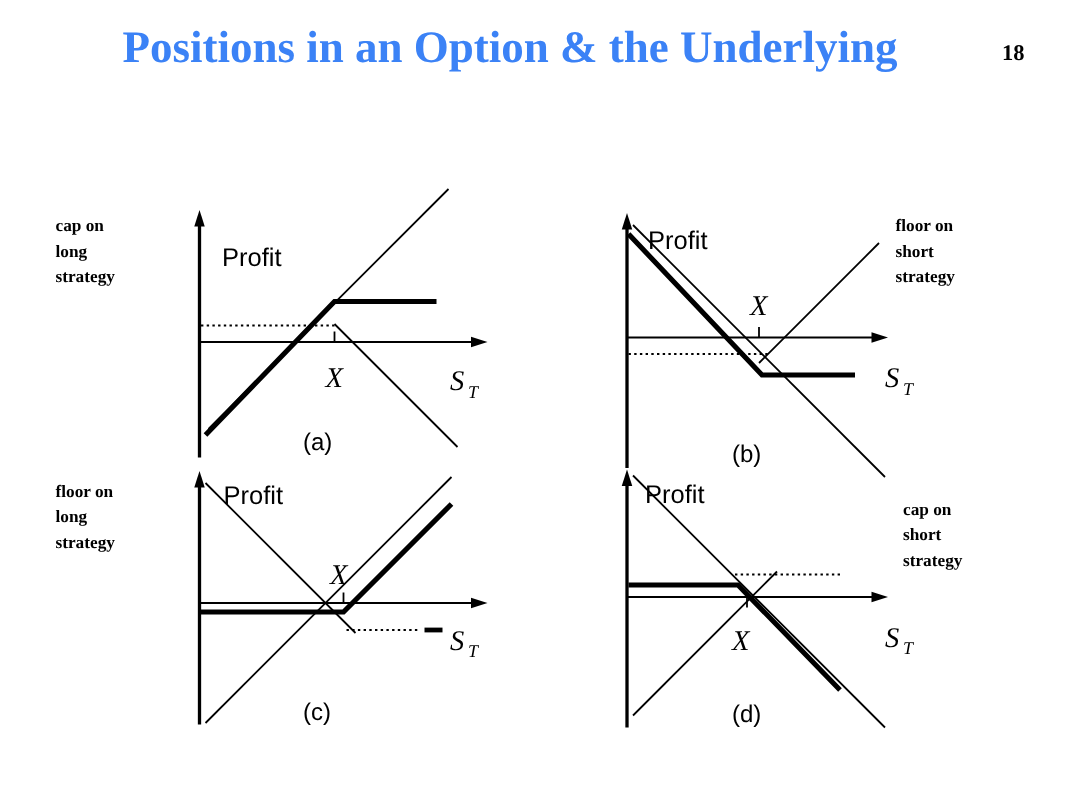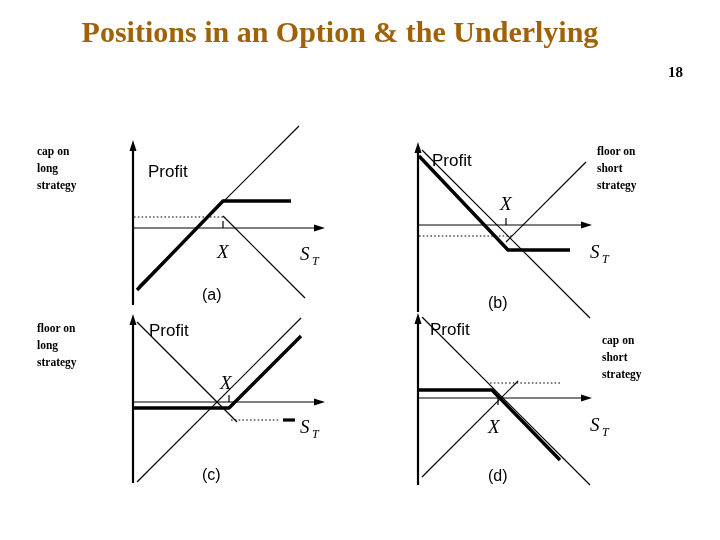--- a/index.html
+++ b/index.html
@@ -20,32 +20,31 @@
   #title {
     position: absolute;
     left: 60px;
     top: 14px;
     width: 560px;
     text-align: center;
     font-family: "Liberation Serif", serif;
     font-weight: bold;
     font-size: 30px;
     line-height: 36px;
-    color: #a16207;
+    color: #3b82f6;
     letter-spacing: 0px;
   }
   #slide-number {
     position: absolute;
     left: 668px;
     top: 28px;
     font-family: "Liberation Serif", serif;
     font-weight: bold;
     font-size: 15px;
     color: #000000;
-    margin-top: 36px;
   }
   
   .note {
     position: absolute;
     font-family: "Liberation Serif", serif;
     font-size: 11.5px;
     line-height: 17px;
     color: #000000;
     white-space: pre-line;
     font-weight: bold;

